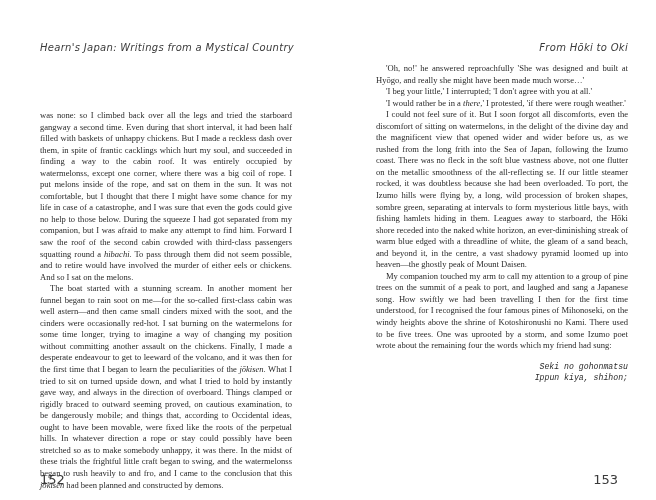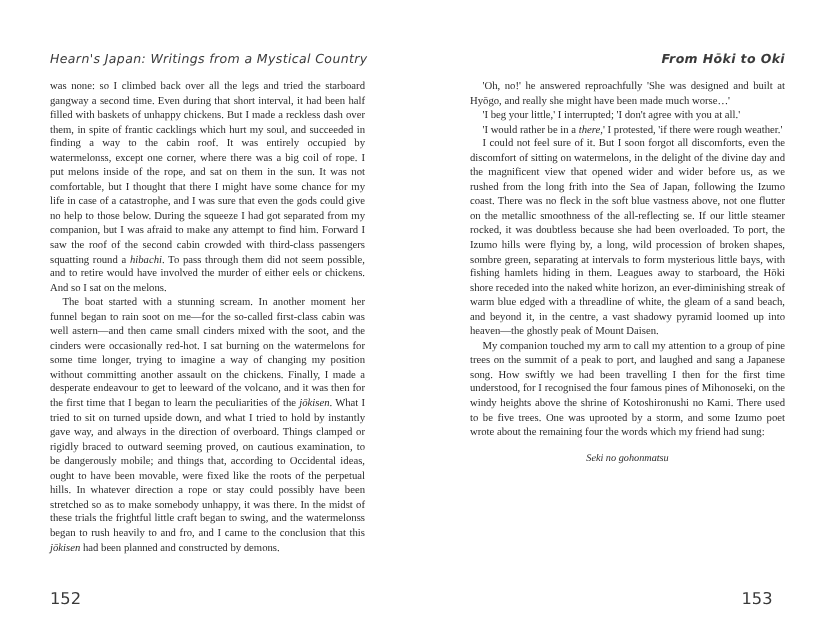--- a/index.html
+++ b/index.html
@@ -10,31 +10,31 @@
   }
   .page { position: absolute; top: 0; height: 500px; }
   .page.left { left: 0; width: 328px; }
   .page.right { left: 328px; width: 328px; }
   .running-head {
     position: absolute; top: 42px;
     font-family: "DejaVu Sans", sans-serif; font-size: 10px; letter-spacing: 0.3px;
     color: #3a3a3a; font-style: italic;
   }
   .left .running-head { left: 40px; }
-  .right .running-head { right: 28px; text-align: right; font-weight: bold; }
+  .right .running-head { right: 28px; text-align: right; }
   .text {
     position: absolute; top: 63px; font-size: 8.55px; line-height: 11.55px;
     text-align: justify; hyphens: manual;
   }
-  .left .text { left: 40px; width: 252px; }
+  .left .text { left: 40px; width: 252px; margin-top: 47px; }
   .right .text { left: 364px; width: 252px; margin-left: 12px; }
   .right .text { left: 36px; }
   .para { margin: 0; text-indent: 0; }
   .para.indent { text-indent: 10px; }
-  .verse { text-align: center; font-style: italic; margin-top: 9px; font-size: 8.2px; line-height: 11px; }
+  .verse { text-align: right; font-style: italic; margin-top: 9px; font-size: 8.2px; line-height: 11px; font-family: Liberation Mono, monospace; }
   .folio {
     position: absolute; top: 472px; font-family: "DejaVu Sans", sans-serif; font-size: 13px; color: #3a3a3a;
   }
   .left .folio { left: 40px; }
   .right .folio { right: 38px; }
 </style>
 </head>
 <body>
 
 <div class="page left">
@@ -49,16 +49,17 @@
 <div class="page right">
   <div class="running-head">From Hōki to Oki</div>
   <div class="text" id="right-body">
       <p class="para indent">'Oh, no!' he answered reproachfully 'She was designed and built at Hyōgo, and really she might have been made much worse…'</p>
       <p class="para indent">'I beg your little,' I interrupted; 'I don't agree with you at all.'</p>
       <p class="para indent">'I would rather be in a <i>there</i>,' I protested, 'if there were rough weather.'</p>
       <p class="para indent">I could not feel sure of it. But I soon forgot all discomforts, even the discomfort of sitting on watermelons, in the delight of the divine day and the magnificent view that opened wider and wider before us, as we rushed from the long frith into the Sea of Japan, following the Izumo coast. There was no fleck in the soft blue vastness above, not one flutter on the metallic smoothness of the all-reflecting se. If our little steamer rocked, it was doubtless because she had been overloaded. To port, the Izumo hills were flying by, a long, wild procession of broken shapes, sombre green, separating at intervals to form mysterious little bays, with fishing hamlets hiding in them. Leagues away to starboard, the Hōki shore receded into the naked white horizon, an ever-diminishing streak of warm blue edged with a threadline of white, the gleam of a sand beach, and beyond it, in the centre, a vast shadowy pyramid loomed up into heaven—the ghostly peak of Mount Daisen.</p>
       <p class="para indent">My companion touched my arm to call my attention to a group of pine trees on the summit of a peak to port, and laughed and sang a Japanese song. How swiftly we had been travelling I then for the first time understood, for I recognised the four famous pines of Mihonoseki, on the windy heights above the shrine of Kotoshironushi no Kami. There used to be five trees. One was uprooted by a storm, and some Izumo poet wrote about the remaining four the words which my friend had sung:</p>
       <div class="verse">
         <div>Seki no gohonmatsu</div>
+        <div>Ippun kiya, shihon;</div>
       </div>
     </div>
   <div class="folio">153</div>
 </div>
 
 </body></html>

